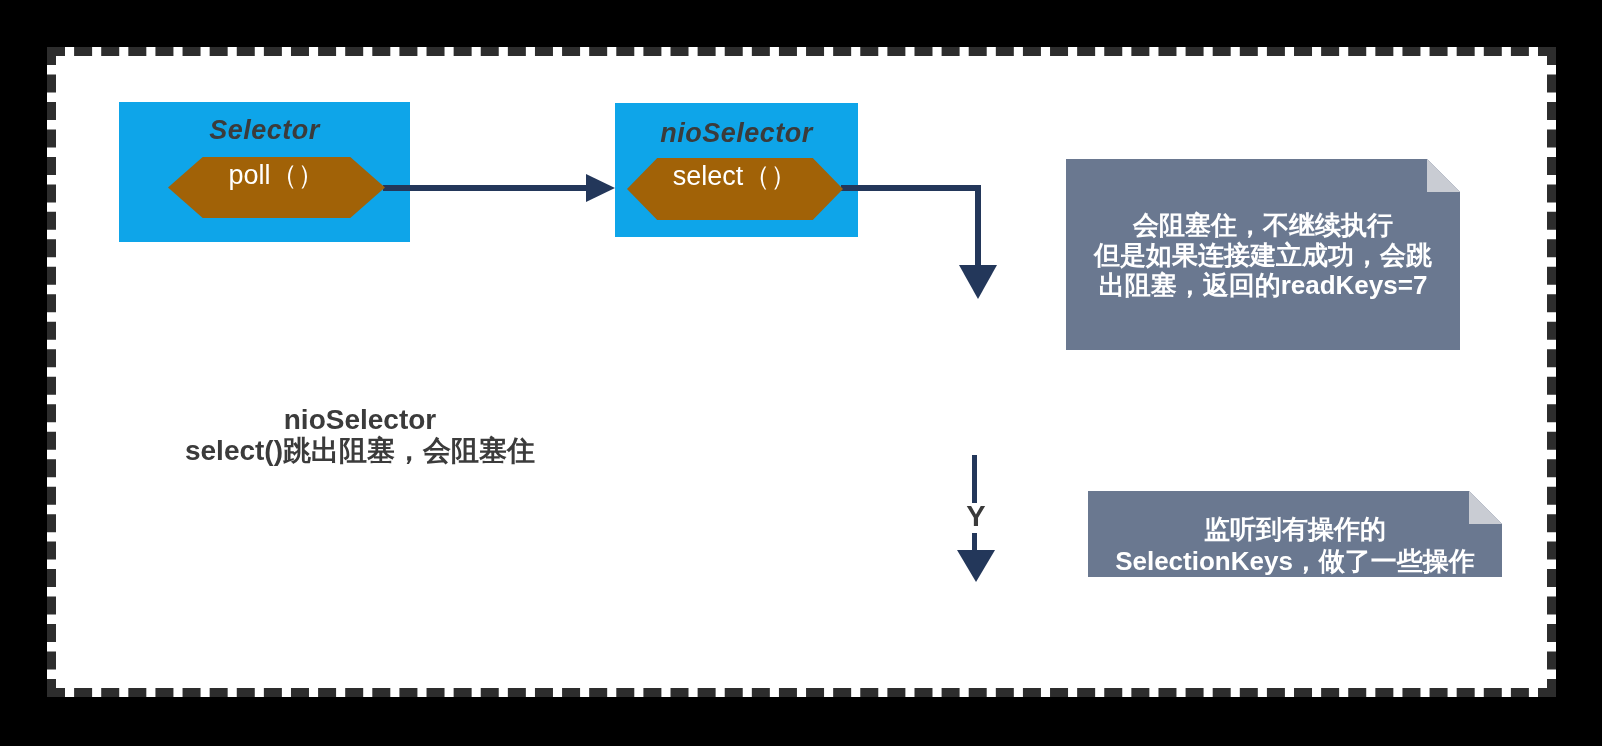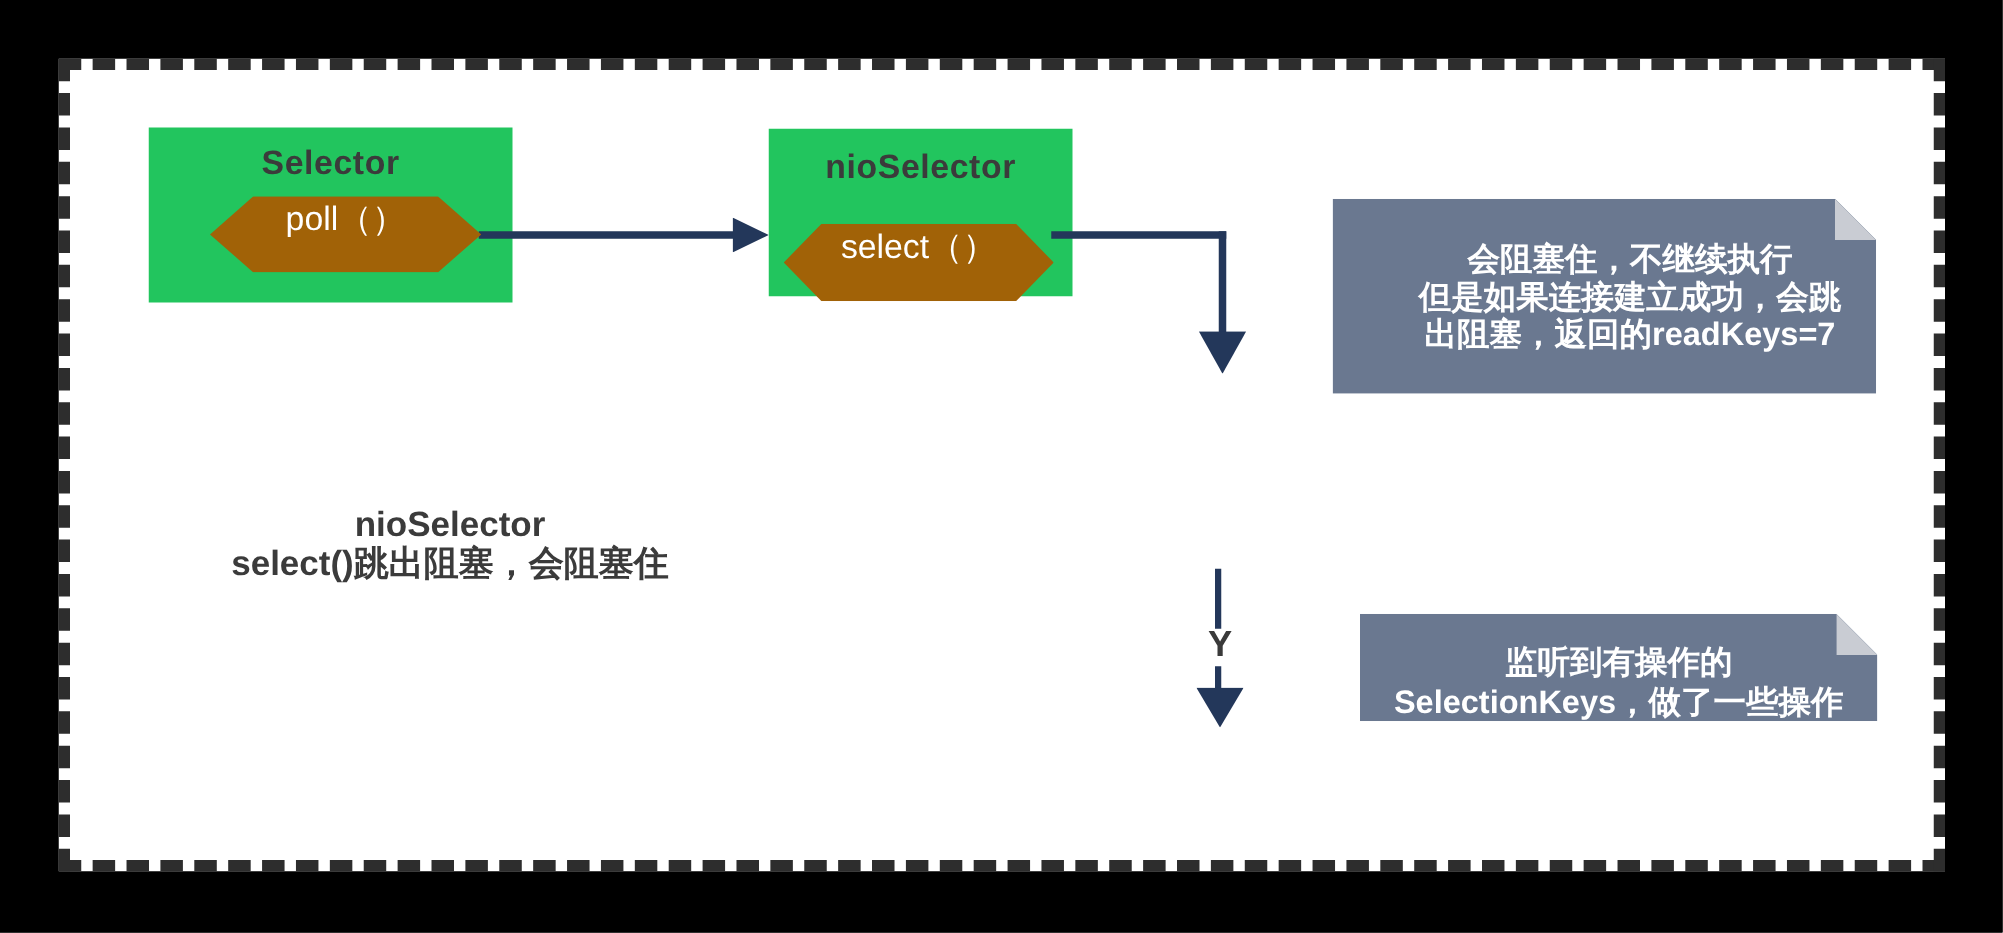--- a/index.html
+++ b/index.html
@@ -5,32 +5,32 @@
   html,body{margin:0;padding:0;background:#000;}
   .stage{
     position:relative;width:1602px;height:746px;background:#000;overflow:hidden;
     font-family:"Liberation Sans","DejaVu Sans",sans-serif;
   }
   .page{
     position:absolute;left:47px;top:47px;width:1509px;height:650px;
     box-sizing:border-box;background:#fff;border:9px dashed #2d2d2d;
   }
   
-  .group{position:absolute;background:#22c55e;}
+  .group{position:absolute;background:#0ea5e9;font-style:italic;}
   .group-title{
     text-align:center;font-size:27px;font-weight:bold;color:#3b3b3b;
     letter-spacing:.5px;
   }
   
   .hex{
     position:absolute;background:#a16207;display:flex;align-items:flex-start;justify-content:center;
     color:#fff;font-weight:normal;
   }
   .hex-sm{clip-path:polygon(0 50%,16% 0,84% 0,100% 50%,84% 100%,16% 100%);font-size:27px;}
-  .hex-md{clip-path:polygon(0 50%,14% 0,86% 0,100% 50%,86% 100%,14% 100%);font-size:27px;margin-top:21px;}
+  .hex-md{clip-path:polygon(0 50%,14% 0,86% 0,100% 50%,86% 100%,14% 100%);font-size:27px;}
   .hex-lg{clip-path:polygon(0 50%,11% 0,89% 0,100% 50%,89% 100%,11% 100%);font-size:30px;}
   
   .diamond{
     position:absolute;left:857px;top:299px;width:236px;height:154px;background:#6a7890;
     clip-path:polygon(50% 0,100% 50%,50% 100%,0 50%);
     display:flex;align-items:center;justify-content:center;
     color:#fff;font-size:27px;font-weight:bold;
   }
   
   .line{position:absolute;background:#23375a;}
@@ -46,21 +46,21 @@
     position:absolute;background:#6a7890;
     clip-path:polygon(0 0,calc(100% - 33px) 0,100% 33px,100% 100%,0 100%);
     display:flex;flex-direction:column;align-items:center;justify-content:center;
     color:#fff;font-weight:bold;text-align:center;
   }
   .note .fold{
     position:absolute;top:0;right:0;width:33px;height:33px;background:#c9ccd3;
     clip-path:polygon(0 0,100% 100%,0 100%);
   }
   .note-line{display:block;}
-  #note-top{left:1066px;top:159px;width:394px;height:156px;font-size:26px;line-height:30px;padding-left:41px;}
+  #note-top{left:1066px;top:159px;width:394px;height:191px;font-size:26px;line-height:30px;}
   #note-bottom{left:1088px;top:491px;width:414px;height:86px;font-size:26px;line-height:32px;justify-content:flex-end;}
   
   .annotation{
     position:absolute;left:100px;top:404px;width:520px;
     text-align:center;font-size:28px;font-weight:bold;color:#3b3b3b;line-height:31px;
   }
 </style>
 </head>
 <body>
 

